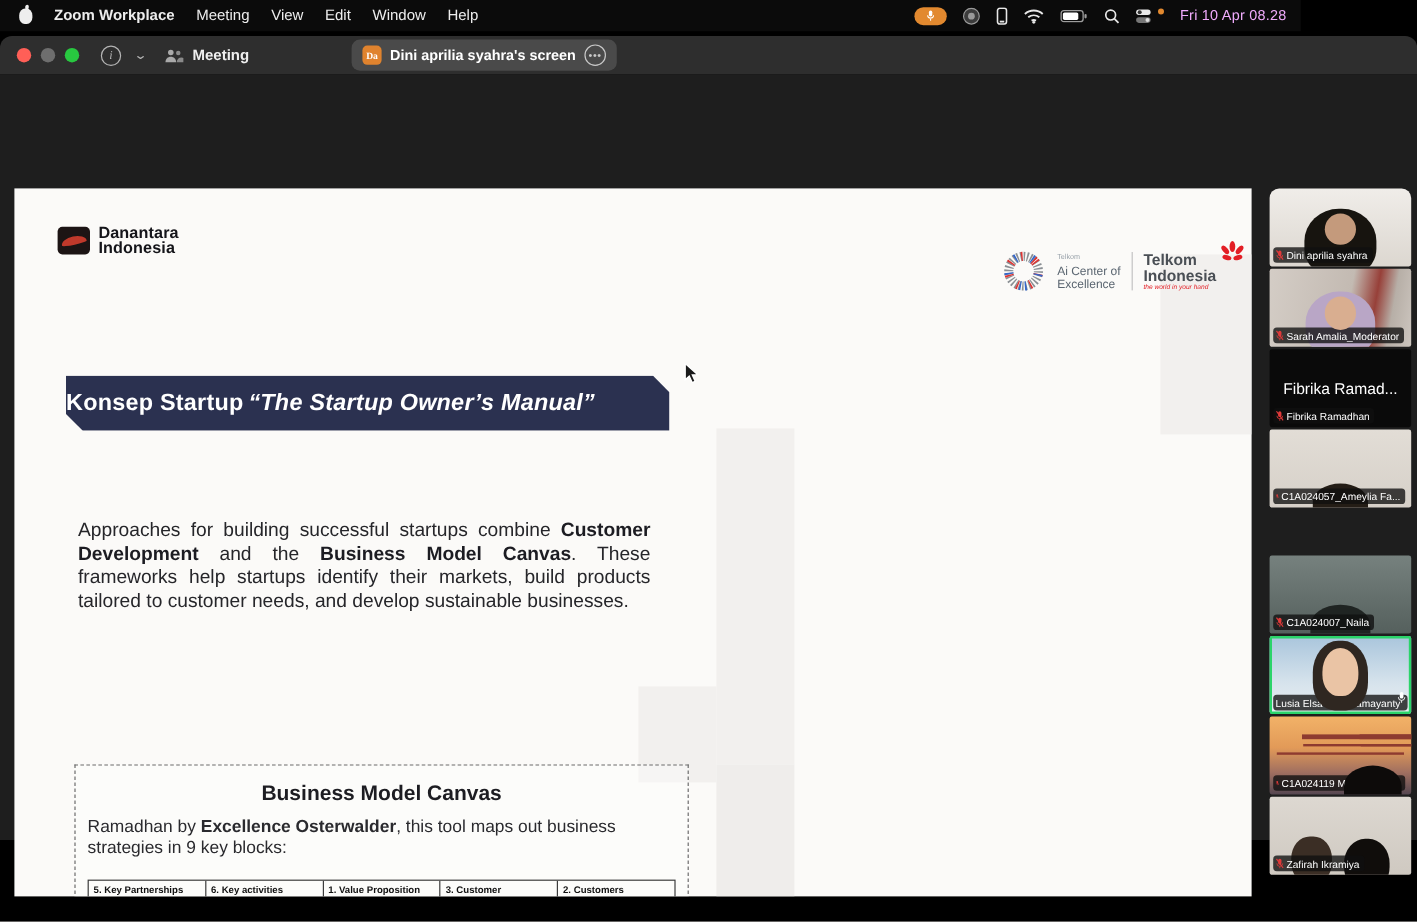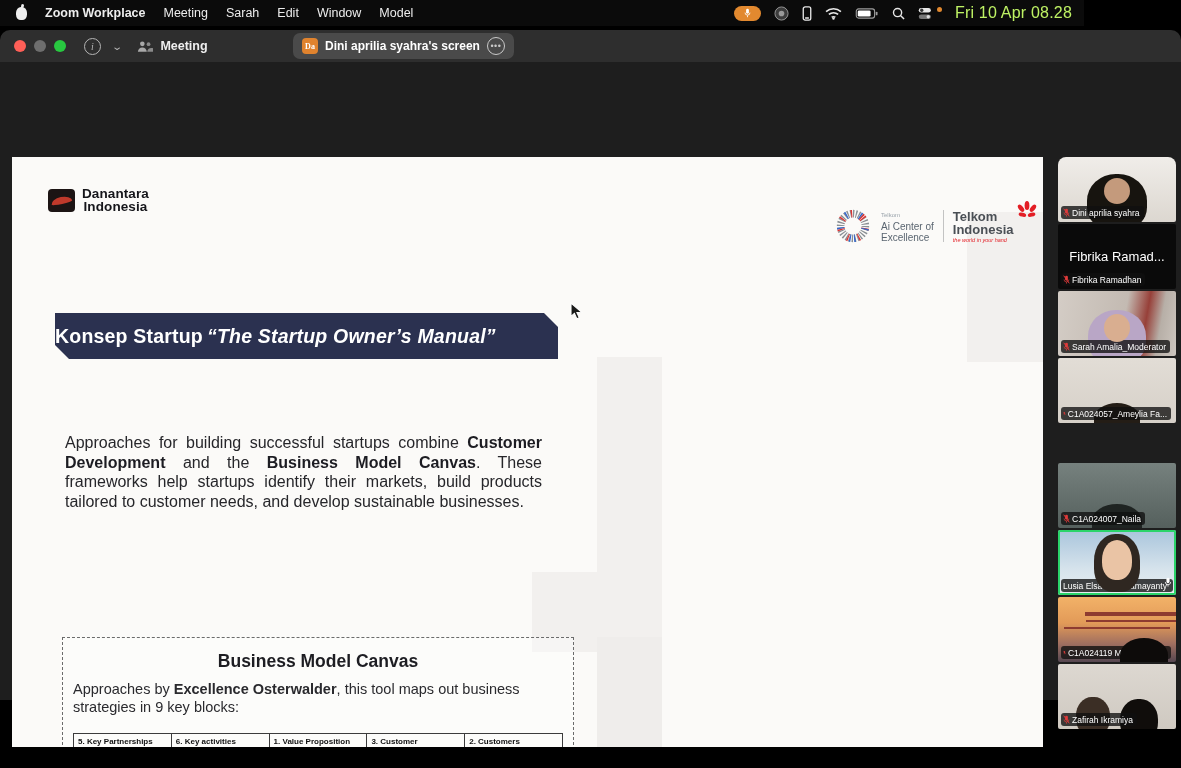--- a/index.html
+++ b/index.html
@@ -11,21 +11,21 @@
            display:flex;align-items:center;color:#ededed;font-size:12.5px;}
   .menubar .left{display:flex;align-items:center;gap:18px;margin-left:16px;}
   .apple{width:11px;height:13px;background:#eee;border-radius:45% 45% 42% 42%;position:relative;}
   .apple::before{content:"";position:absolute;top:-3px;left:5px;width:3px;height:4px;background:#eee;border-radius:60% 40% 60% 40%;}
   .menu-item{cursor:default;}
   .menu-item.bold{font-weight:bold;}
   .menubar .right{margin-left:auto;display:flex;align-items:center;gap:13px;margin-right:12px;}
   .mic-pill{width:27px;height:15px;background:#e2892f;border-radius:8px;display:flex;align-items:center;justify-content:center;}
   .statico{display:flex;align-items:center;}
   .cc-dot{width:5px;height:5px;border-radius:50%;background:#e2892f;margin-left:-8px;margin-top:-8px;}
-  .clock{font-size:16px;color:#bef264;letter-spacing:.2px;}
+  .clock{font-size:12px;color:#f0abfc;letter-spacing:.2px;}
 
   
   .titlebar{position:absolute;top:30px;left:0;width:1181px;height:32px;background:#2e2e2e;
             border-radius:10px 10px 0 0;display:flex;align-items:center;color:#e8e8e8;}
   .lights{display:flex;gap:8px;margin-left:14px;}
   .light{width:12px;height:12px;border-radius:50%;}
   .l-red{background:#ff5f57;} .l-gray{background:#6e6e6e;} .l-green{background:#28c840;}
   .info-circ{width:15px;height:15px;border:1.4px solid #b5b5b5;border-radius:50%;color:#b5b5b5;
              font-size:10px;display:flex;align-items:center;justify-content:center;margin-left:18px;font-family:"Liberation Serif",serif;font-style:italic;}
   .chev{margin-left:12px;color:#b5b5b5;font-size:10px;transform:scaleX(1.4);}
@@ -38,21 +38,21 @@
   .tab-title{font-size:12px;font-weight:bold;color:#fff;}
   .link-circ{width:16px;height:16px;border:1.3px solid #c9c9c9;border-radius:50%;color:#c9c9c9;
              display:flex;align-items:center;justify-content:center;font-size:9px;letter-spacing:.5px;line-height:0;}
   .winbody{position:absolute;top:62px;left:0;width:1181px;height:638px;background:#1e1e1e;}
 
   
   .slide{position:absolute;left:12px;top:95px;width:1031px;height:590px;background:#fbfaf8;overflow:hidden;}
   .bgrect{position:absolute;background:#f2f0ee;z-index:0;}
   .slide > .fg{position:relative;z-index:1;}
 
-  .dan-logo{position:absolute;left:36px;top:30px;display:flex;align-items:center;gap:7px;text-align:center;}
+  .dan-logo{position:absolute;left:36px;top:30px;display:flex;align-items:center;gap:7px;}
   .dan-mark{width:27px;height:23px;background:#1c1414;border-radius:4px;position:relative;overflow:hidden;}
   .dan-mark::before{content:"";position:absolute;left:3px;top:8px;width:21px;height:7px;background:#c0392b;border-radius:50% 50% 50% 50%/80% 80% 20% 20%;transform:rotate(-12deg);}
   .dan-text{font-size:13.5px;font-weight:bold;color:#15151a;line-height:13px;letter-spacing:.1px;}
 
   .partner{position:absolute;left:822px;top:24px;display:flex;align-items:center;gap:9px;}
   .coe-text{font-size:10px;color:#5a6570;line-height:11px;}
   .coe-small{font-size:6px;color:#9aa3ab;}
   .part-div{width:1px;height:32px;background:#c3c3c3;}
   .tk-wrap{position:relative;padding-right:20px;}
   .tk-name{font-size:13px;font-weight:bold;color:#4a4f55;line-height:13px;}
@@ -122,24 +122,24 @@
               box-shadow:46px 4px 0 2px #100d0b;}
 </style>
 </head>
 <body>
 
 <div class="menubar">
   <div class="left">
     <span class="apple"></span>
     <span class="menu-item bold">Zoom Workplace</span>
     <span class="menu-item">Meeting</span>
-    <span class="menu-item">Sarah</span>
+    <span class="menu-item">View</span>
     <span class="menu-item">Edit</span>
     <span class="menu-item">Window</span>
-    <span class="menu-item">Model</span>
+    <span class="menu-item">Help</span>
   </div>
   <div class="right">
     <span class="mic-pill">
       <svg width="7" height="10" viewBox="0 0 10 14">
           <rect x="3" y="1" width="4" height="7" rx="2" fill="#fff"></rect>
           <path d="M1.5 6.5a3.5 3.5 0 0 0 7 0" stroke="#fff" stroke-width="1.2" fill="none"></path>
           <line x1="5" y1="10.5" x2="5" y2="13" stroke="#fff" stroke-width="1.2"></line>
         </svg>
     </span>
     <span class="statico">
@@ -260,21 +260,21 @@
       <span>Konsep Startup</span>
       <span class="it">“The Startup Owner’s Manual”</span>
     </div>
 
     
     <p class="intro fg"><span>Approaches for building successful startups combine </span><b>Customer Development</b><span> and the </span><b>Business Model Canvas</b><span>. These frameworks help startups identify their markets, build products tailored to customer needs, and develop sustainable businesses.</span></p>
 
     
     <div class="bmc-box fg">
       <div class="bmc-title">Business Model Canvas</div>
-      <div class="bmc-sub"><span>Approaches by </span><b>Excellence Osterwalder</b><span>, this tool maps out business strategies in 9 key blocks:</span></div>
+      <div class="bmc-sub"><span>Ramadhan by </span><b>Excellence Osterwalder</b><span>, this tool maps out business strategies in 9 key blocks:</span></div>
       <div class="bmc-table">
         <div class="bmc-top">
           <div class="bmc-col">
               <div class="bmc-cell-label">5. Key Partnerships</div>
             </div>
           <div class="bmc-col">
             <div class="bmc-split-top">
                 <div class="bmc-cell-label">6. Key activities</div>
               </div>
 
@@ -330,42 +330,42 @@
           <svg width="7" height="9" viewBox="0 0 10 13">
             <rect x="3" y="1" width="4" height="7" rx="2" fill="#e03a3a"></rect>
             <path d="M1.5 6.5a3.5 3.5 0 0 0 7 0" stroke="#e03a3a" fill="none"></path>
             <line x1="5" y1="10" x2="5" y2="12.5" stroke="#e03a3a"></line>
             <line x1="1" y1="1" x2="9" y2="12" stroke="#e03a3a" stroke-width="1.4"></line>
           </svg>
           <span>Dini aprilia syahra</span>
         </span>
     </div>
 
+    <div class="tile t3">
+      <span class="name-tag">
+          <svg width="7" height="9" viewBox="0 0 10 13">
+            <rect x="3" y="1" width="4" height="7" rx="2" fill="#e03a3a"></rect>
+            <path d="M1.5 6.5a3.5 3.5 0 0 0 7 0" stroke="#e03a3a" fill="none"></path>
+            <line x1="5" y1="10" x2="5" y2="12.5" stroke="#e03a3a"></line>
+            <line x1="1" y1="1" x2="9" y2="12" stroke="#e03a3a" stroke-width="1.4"></line>
+          </svg>
+          <span>Sarah Amalia_Moderator</span>
+        </span>
+    </div>
+
     <div class="tile t2">
       <span class="disp-name">Fibrika Ramad...</span>
       <span class="name-tag">
           <svg width="7" height="9" viewBox="0 0 10 13">
             <rect x="3" y="1" width="4" height="7" rx="2" fill="#e03a3a"></rect>
             <path d="M1.5 6.5a3.5 3.5 0 0 0 7 0" stroke="#e03a3a" fill="none"></path>
             <line x1="5" y1="10" x2="5" y2="12.5" stroke="#e03a3a"></line>
             <line x1="1" y1="1" x2="9" y2="12" stroke="#e03a3a" stroke-width="1.4"></line>
           </svg>
           <span>Fibrika Ramadhan</span>
-        </span>
-    </div>
-
-    <div class="tile t3">
-      <span class="name-tag">
-          <svg width="7" height="9" viewBox="0 0 10 13">
-            <rect x="3" y="1" width="4" height="7" rx="2" fill="#e03a3a"></rect>
-            <path d="M1.5 6.5a3.5 3.5 0 0 0 7 0" stroke="#e03a3a" fill="none"></path>
-            <line x1="5" y1="10" x2="5" y2="12.5" stroke="#e03a3a"></line>
-            <line x1="1" y1="1" x2="9" y2="12" stroke="#e03a3a" stroke-width="1.4"></line>
-          </svg>
-          <span>Sarah Amalia_Moderator</span>
         </span>
     </div>
 
     <div class="tile t4">
       <span class="name-tag">
           <svg width="7" height="9" viewBox="0 0 10 13">
             <rect x="3" y="1" width="4" height="7" rx="2" fill="#e03a3a"></rect>
             <path d="M1.5 6.5a3.5 3.5 0 0 0 7 0" stroke="#e03a3a" fill="none"></path>
             <line x1="5" y1="10" x2="5" y2="12.5" stroke="#e03a3a"></line>
             <line x1="1" y1="1" x2="9" y2="12" stroke="#e03a3a" stroke-width="1.4"></line>

